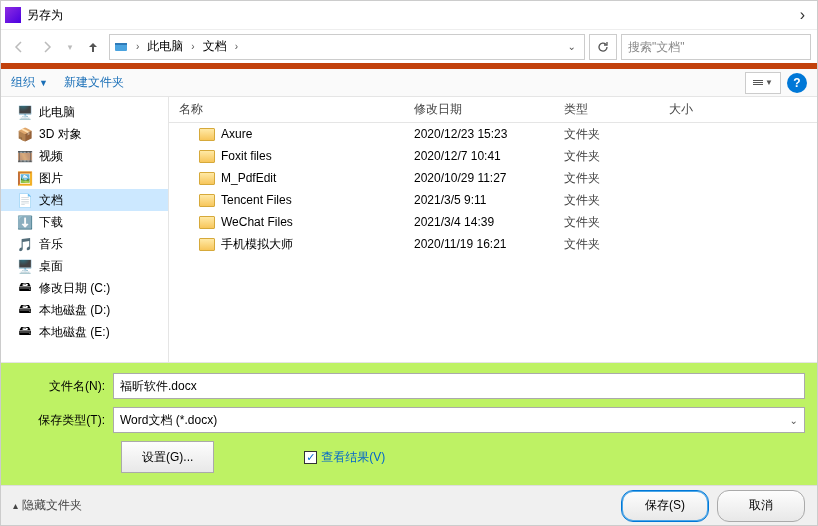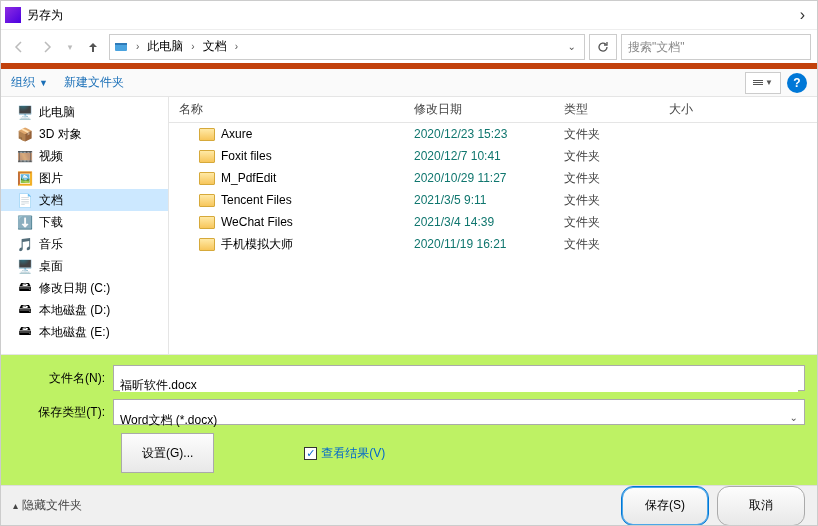--- a/index.html
+++ b/index.html
@@ -35,31 +35,31 @@
 .side-ico{ width:16px; height:16px; display:flex; align-items:center; justify-content:center; font-size:13px;}
 .content{ flex:1; display:flex; flex-direction:column;}
 .colhead{ height:26px; display:flex; align-items:center; border-bottom:1px solid #e5e5e5; color:#444;}
 .col-name{flex:0 0 245px; padding-left:10px;}
 .col-date{flex:0 0 150px;}
 .col-type{flex:0 0 105px;}
 .col-size{flex:1;}
 .filelist{flex:1; overflow:auto;}
 .row{ height:22px; display:flex; align-items:center;}
 .row .c-name{flex:0 0 245px; padding-left:30px; display:flex; align-items:center; gap:6px;}
-.row .c-date{flex:0 0 150px; color:#0f766e;}
+.row .c-date{flex:0 0 150px; color:#000000;}
 .row .c-type{flex:0 0 105px; color:#404040;}
 .folder-ico{width:16px;height:13px; background:linear-gradient(#ffe9a6,#f7c65b); border:1px solid #d6a93a; border-radius:1px;}
 .bottom{ border-top:1px solid #e5e5e5; background:#bef264; padding:10px 12px 8px 12px;}
 .field-row{ display:flex; align-items:center; margin-bottom:8px;}
 .field-row label{ width:100px; text-align:right; padding-right:8px;}
-.field-row .input{ flex:1; height:24px; border:1px solid #aaa; background:#fff; padding:12px 6px; display:flex; align-items:flex-start;}
+.field-row .input{ flex:1; height:24px; border:1px solid #aaa; background:#fff; padding:12px 6px; display:flex; align-items:center;}
 .field-row .input input{ border:none; outline:none; width:100%; font-size:12px;}
 .field-row .input.sel{ justify-content:space-between;}
 .opts-row{ display:flex; align-items:center; padding-left:108px; gap:90px; margin-top:4px; margin-bottom:4px;}
-.btn{ height:40px; padding:0 20px; border:1px solid #aaa; background:linear-gradient(#fdfdfd,#e8e8e8); display:inline-flex; align-items:center; justify-content:center; cursor:default;}
+.btn{ height:32px; padding:0 20px; border:1px solid #aaa; background:linear-gradient(#fdfdfd,#e8e8e8); display:inline-flex; align-items:center; justify-content:center; cursor:default;}
 .chk{ display:flex; align-items:center; gap:4px; color:#0066cc;}
 .chk .box{ width:13px; height:13px; border:1px solid #333; background:#fff; display:flex; align-items:center; justify-content:center; color:#0066cc; font-size:11px; line-height:1;}
 .footer{ height:40px; border-top:1px solid #ddd; background:#f0f0f0; display:flex; align-items:center; padding:0 12px;}
 .footer .hide{ display:flex; align-items:center; gap:4px; color:#444;}
 .footer .hide .tri{ font-size:10px;}
 .footer .sp{flex:1;}
 .footer .btn{ min-width:88px; justify-content:center; margin-left:8px;border-radius:12px;}
 .footer .btn.primary{ border:1px solid #0078d7; box-shadow: inset 0 0 0 1px #4ca6e8;}
 svg{display:block;}
 .addr-dd{margin-left:auto;color:#555;padding:0 6px;font-size:10px;}

